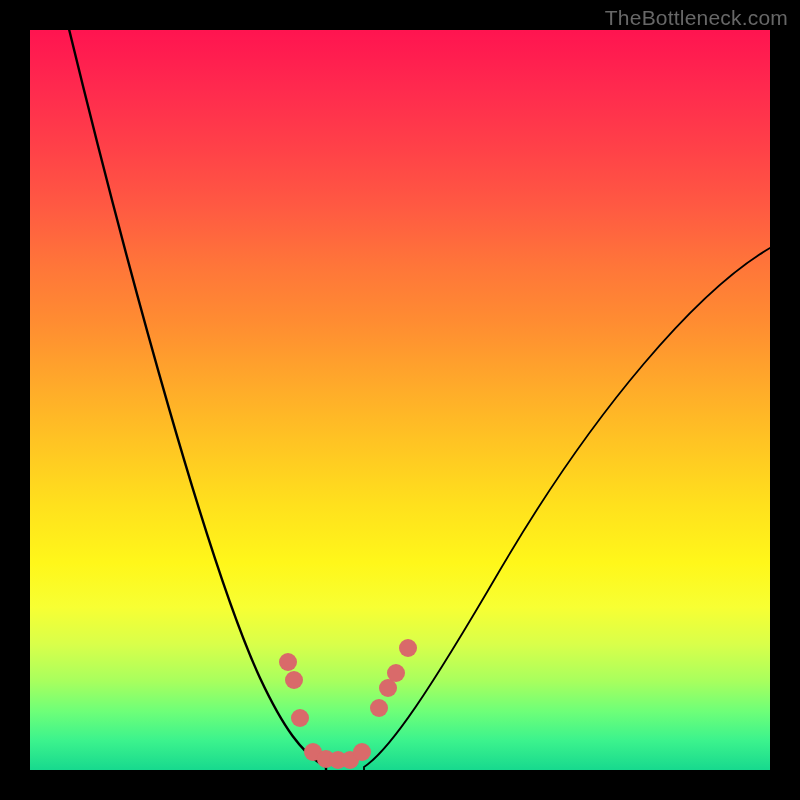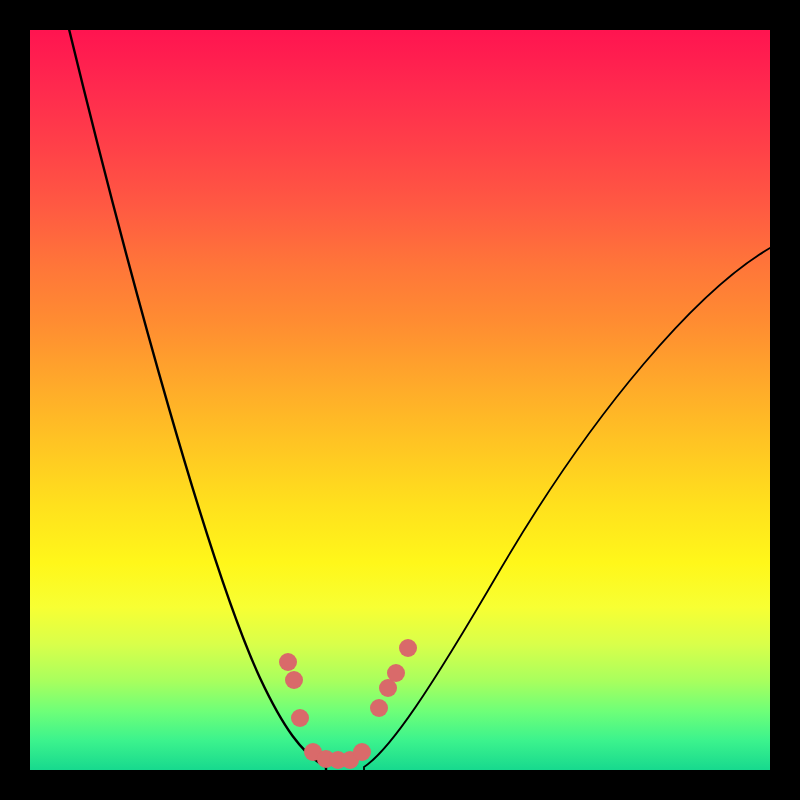--- a/index.html
+++ b/index.html
@@ -61,20 +61,21 @@
     width: 740px;
     height: 740px;
     overflow: visible;
   }
 </style>
 </head>
 <body>
 
 <div class="frame">
 
+  <div class="watermark">TheBottleneck.com</div>
 
   <div class="plot">
 
     <svg class="curve" viewBox="0 0 740 740" preserveAspectRatio="none">
       <path stroke="#000" fill="none" stroke-width="2.4" stroke-linecap="round" d="M 38 -5 C 100 250, 180 540, 230 648 C 253 697, 272 724, 296 737 L 296 740"></path>
       <path stroke="#000" fill="none" stroke-width="1.8" stroke-linecap="round" d="M 334 740 L 334 737 C 360 720, 400 660, 470 540 C 565 378, 668 260, 740 218"></path>
     </svg>
 
     <svg class="markers" viewBox="0 0 740 740" preserveAspectRatio="none">
       <g id="marker-group">

